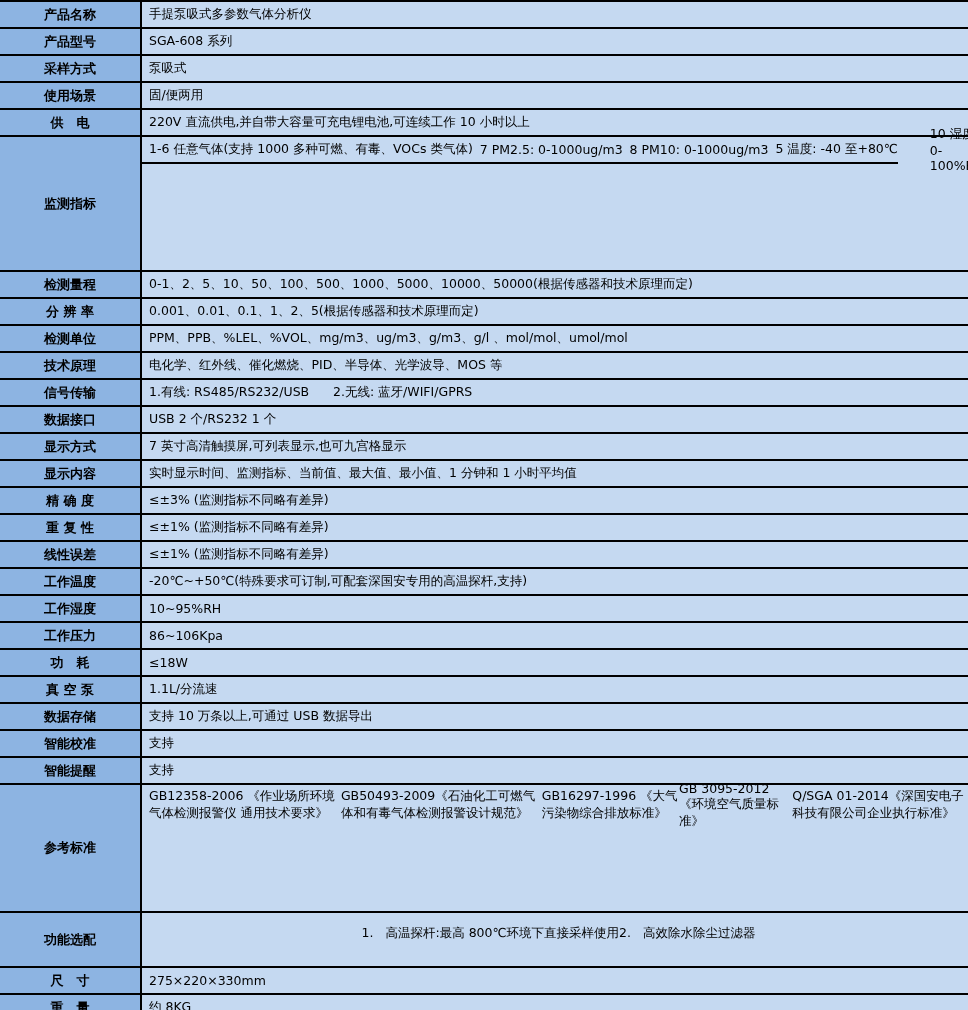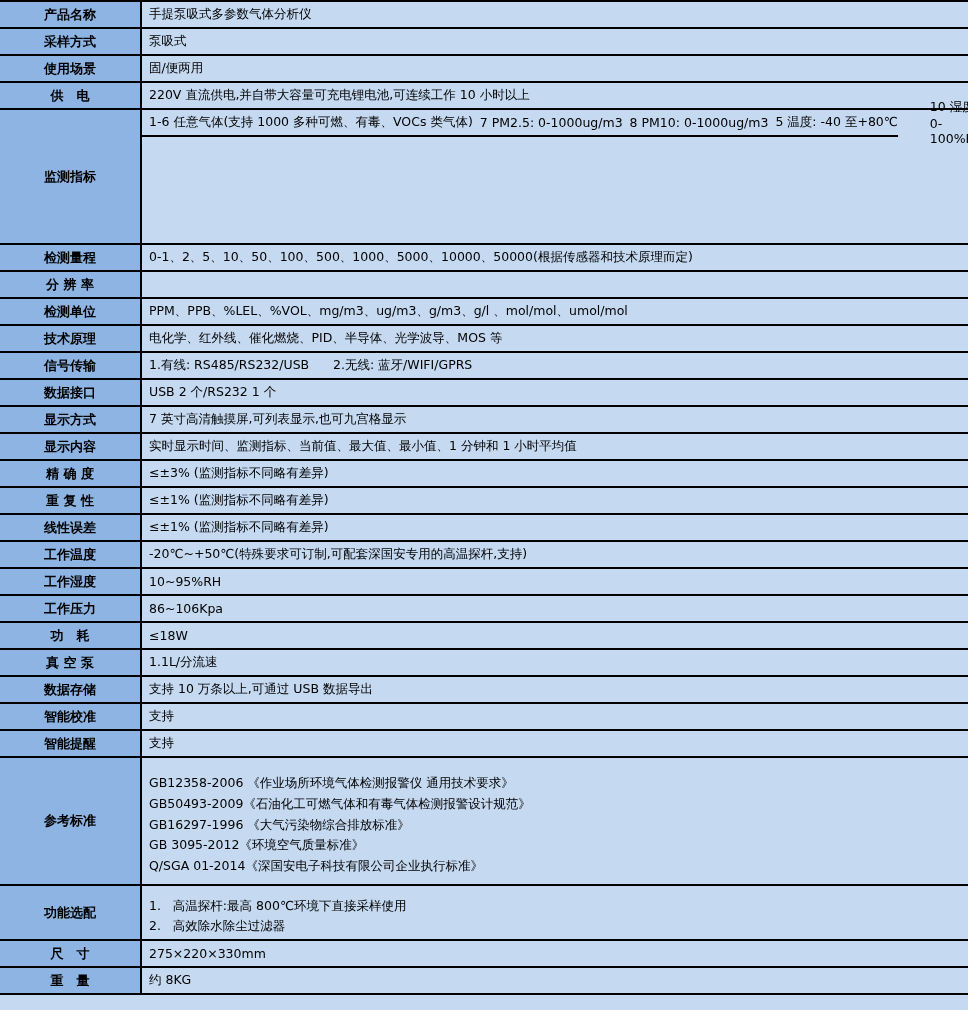--- a/index.html
+++ b/index.html
@@ -61,41 +61,45 @@
     display:flex;
     align-items:center;
   }
   .sub-wrap .sub-row:last-child{
     border-bottom:none;
     height:25px;
     flex:1 1 auto;
     padding-left:32px;
   }
   .lines{
-    flex-direction:column;
+    flex-direction:row;
     align-items:stretch;
     justify-content:center;
     padding-top:10px;
     padding-bottom:2px;
   }
   .line{
     height:20.7px;
     display:flex;
     align-items:center;
     font-size:12.5px;
     white-space:pre-wrap;
   }
 </style>
 </head>
 <body>
 
 <div class="spec-table">
     <div class="row row-single">
       <div class="cell label">产品名称</div>
       <div class="cell value">手提泵吸式多参数气体分析仪</div>
+    </div>
+    <div class="row row-single">
+      <div class="cell label">产品型号</div>
+      <div class="cell value">SGA-608 系列</div>
     </div>
     <div class="row row-single">
       <div class="cell label">采样方式</div>
       <div class="cell value">泵吸式</div>
     </div>
     <div class="row row-single">
       <div class="cell label">使用场景</div>
       <div class="cell value">固/便两用</div>
     </div>
     <div class="row row-single">
@@ -111,20 +115,21 @@
         <div class="sub-row">5 温度: -40 至+80℃</div>
         <div class="sub-row">10 湿度 0-100%RH</div>
       </div>
     </div>
     <div class="row row-single">
       <div class="cell label">检测量程</div>
       <div class="cell value">0-1、2、5、10、50、100、500、1000、5000、10000、50000(根据传感器和技术原理而定)</div>
     </div>
     <div class="row row-single">
       <div class="cell label">分 辨 率</div>
+      <div class="cell value">0.001、0.01、0.1、1、2、5(根据传感器和技术原理而定)</div>
     </div>
     <div class="row row-single">
       <div class="cell label">检测单位</div>
       <div class="cell value">PPM、PPB、%LEL、%VOL、mg/m3、ug/m3、g/m3、g/l 、mol/mol、umol/mol</div>
     </div>
     <div class="row row-single">
       <div class="cell label">技术原理</div>
       <div class="cell value">电化学、红外线、催化燃烧、PID、半导体、光学波导、MOS 等</div>
     </div>
     <div class="row row-single">

